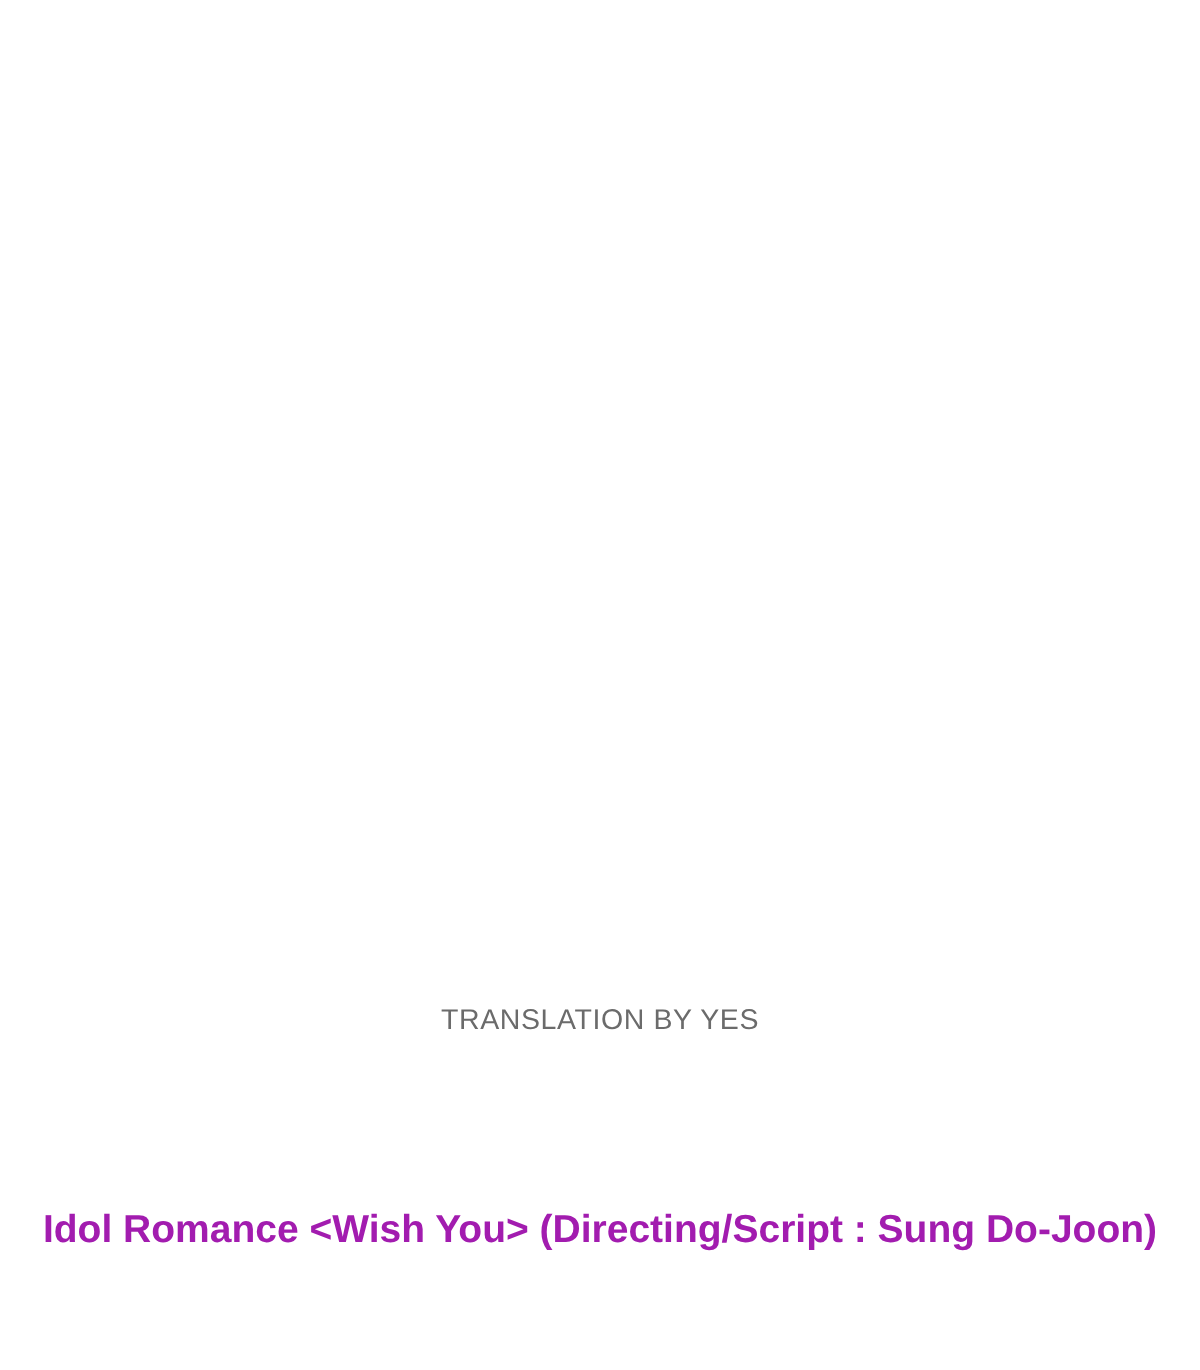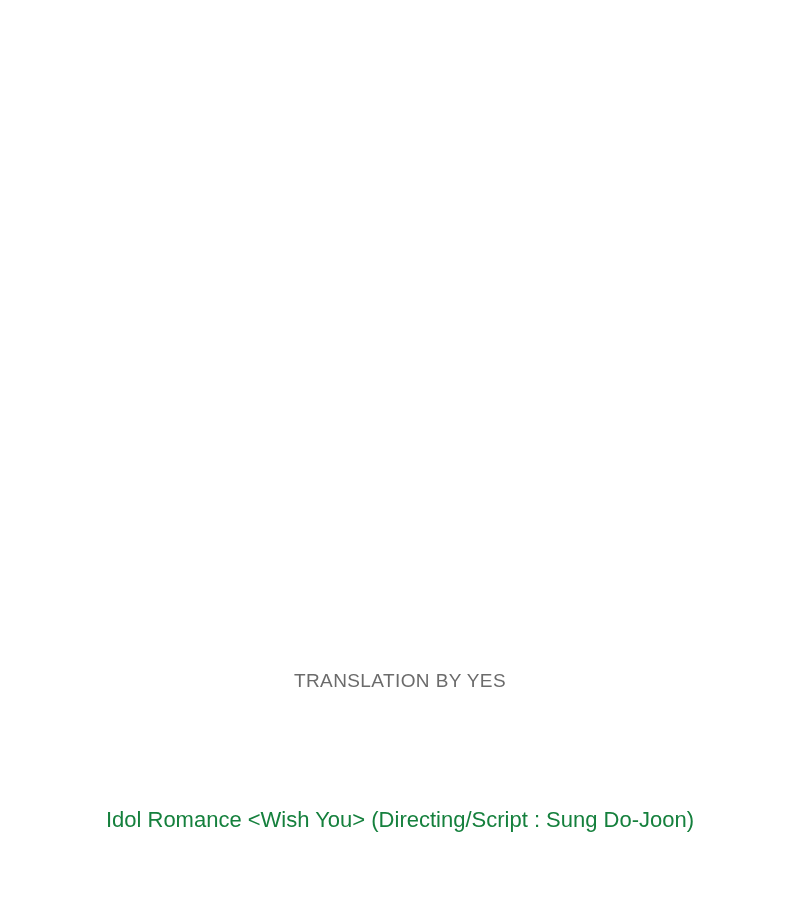--- a/index.html
+++ b/index.html
@@ -30,24 +30,25 @@
     font-size: 19px;
     letter-spacing: 0.4px;
     color: #6b6b6b;
     font-weight: 400;
   }
   .production-credit {
     top: 804px;
     color: #5c5c5c;
   }
   .production-line {
-    font-size: 22px;
+    font-size: 26px;
     line-height: 31px;
-    color: #15803d;
+    color: #a21caf;
     white-space: nowrap;
+    font-weight: bold;
   }
 </style>
 </head>
 <body>
 
 <div class="page">
 
   <div class="credit-block translation-credit">TRANSLATION BY YES</div>
 
   <div class="credit-block production-credit">

